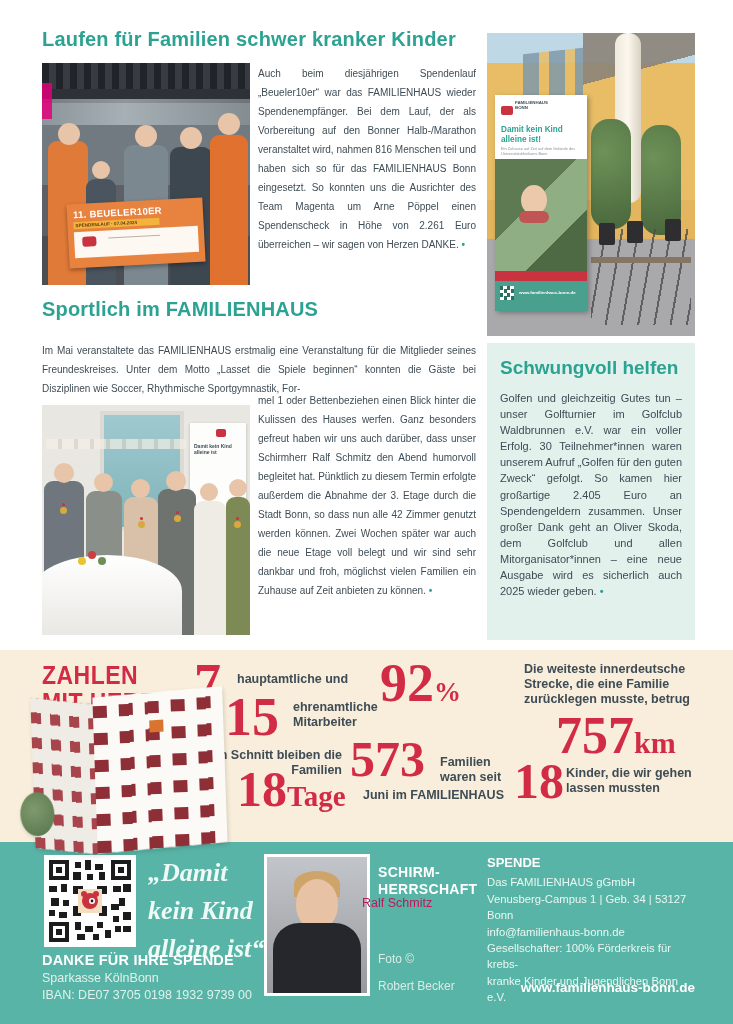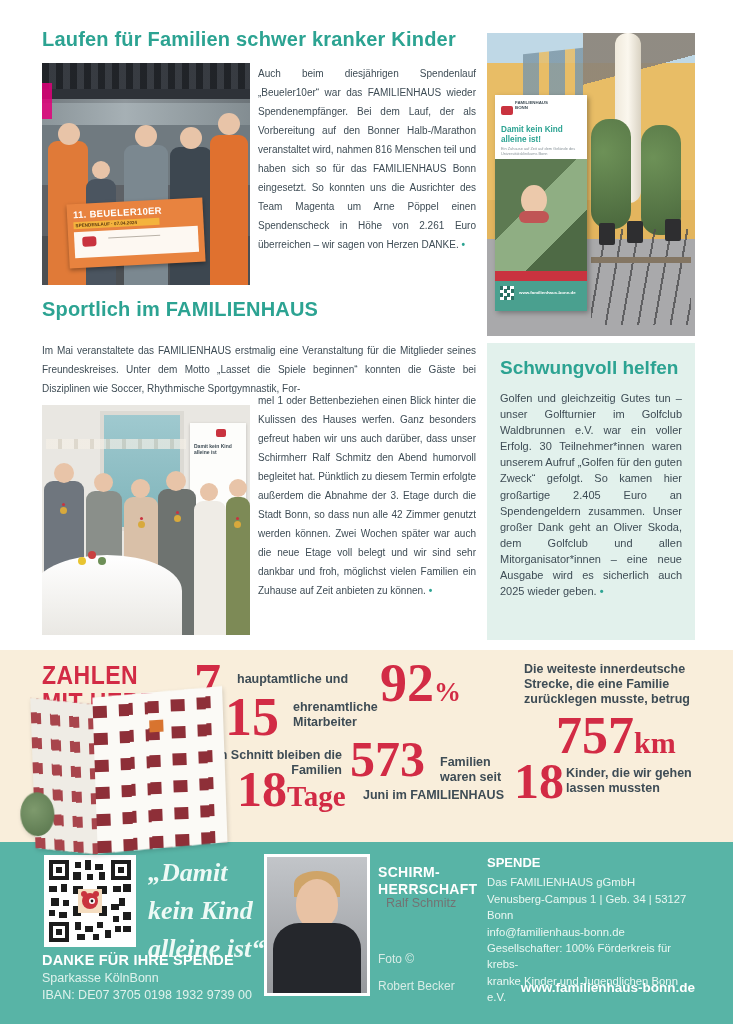--- a/index.html
+++ b/index.html
@@ -108,21 +108,21 @@
   .tealband{left:0;top:842px;width:733px;height:182px;background:var(--bandteal);}
   .qr{left:44px;top:855px;width:92px;height:92px;background:#fff;padding:5px;}
   .quote{left:148px;top:854px;width:132px;font-family:"Liberation Serif",serif;font-style:italic;font-weight:700;color:#eefaf6;font-size:26px;line-height:38px;}
   .danke{left:42px;top:952px;color:#fff;font-weight:700;font-size:14.5px;letter-spacing:.2px;}
   .bankline{position:absolute;color:#dff2ec;font-size:12.5px;}
   .portrait{left:264px;top:854px;width:106px;height:142px;background:linear-gradient(180deg,#c2c5c9,#97999d);border:3px solid #fff;overflow:hidden;}
   .phead{position:absolute;left:29px;top:22px;width:42px;height:50px;border-radius:50% 50% 46% 46%;background:#e8c2a4;}
   .phair{position:absolute;left:27px;top:14px;width:46px;height:26px;border-radius:50% 50% 0 0;background:#cfa468;}
   .pbody{position:absolute;left:6px;top:66px;width:88px;height:76px;border-radius:26px 26px 0 0;background:#25272c;}
   .schirm{left:378px;top:864px;width:100px;color:#fff;font-weight:700;font-size:14px;line-height:17px;letter-spacing:.3px;}
-  .patron{left:386px;top:896px;color:#737373;font-size:12.5px;}
+  .patron{left:362px;top:896px;color:#be185d;font-size:12.5px;}
   .credit{color:#d7ece6;font-size:12px;}
   .kontakt{left:487px;top:855px;width:210px;color:#eaf7f2;font-size:11.3px;line-height:16.4px;}
   .kontakt .ktitle{color:#fff;font-weight:700;font-size:13px;margin-bottom:3px;}
   .website{left:487px;top:980px;width:208px;text-align:right;color:#fff;font-weight:700;font-size:13.5px;}
 </style>
 </head>
 <body>
 
 <div class="page">
 

